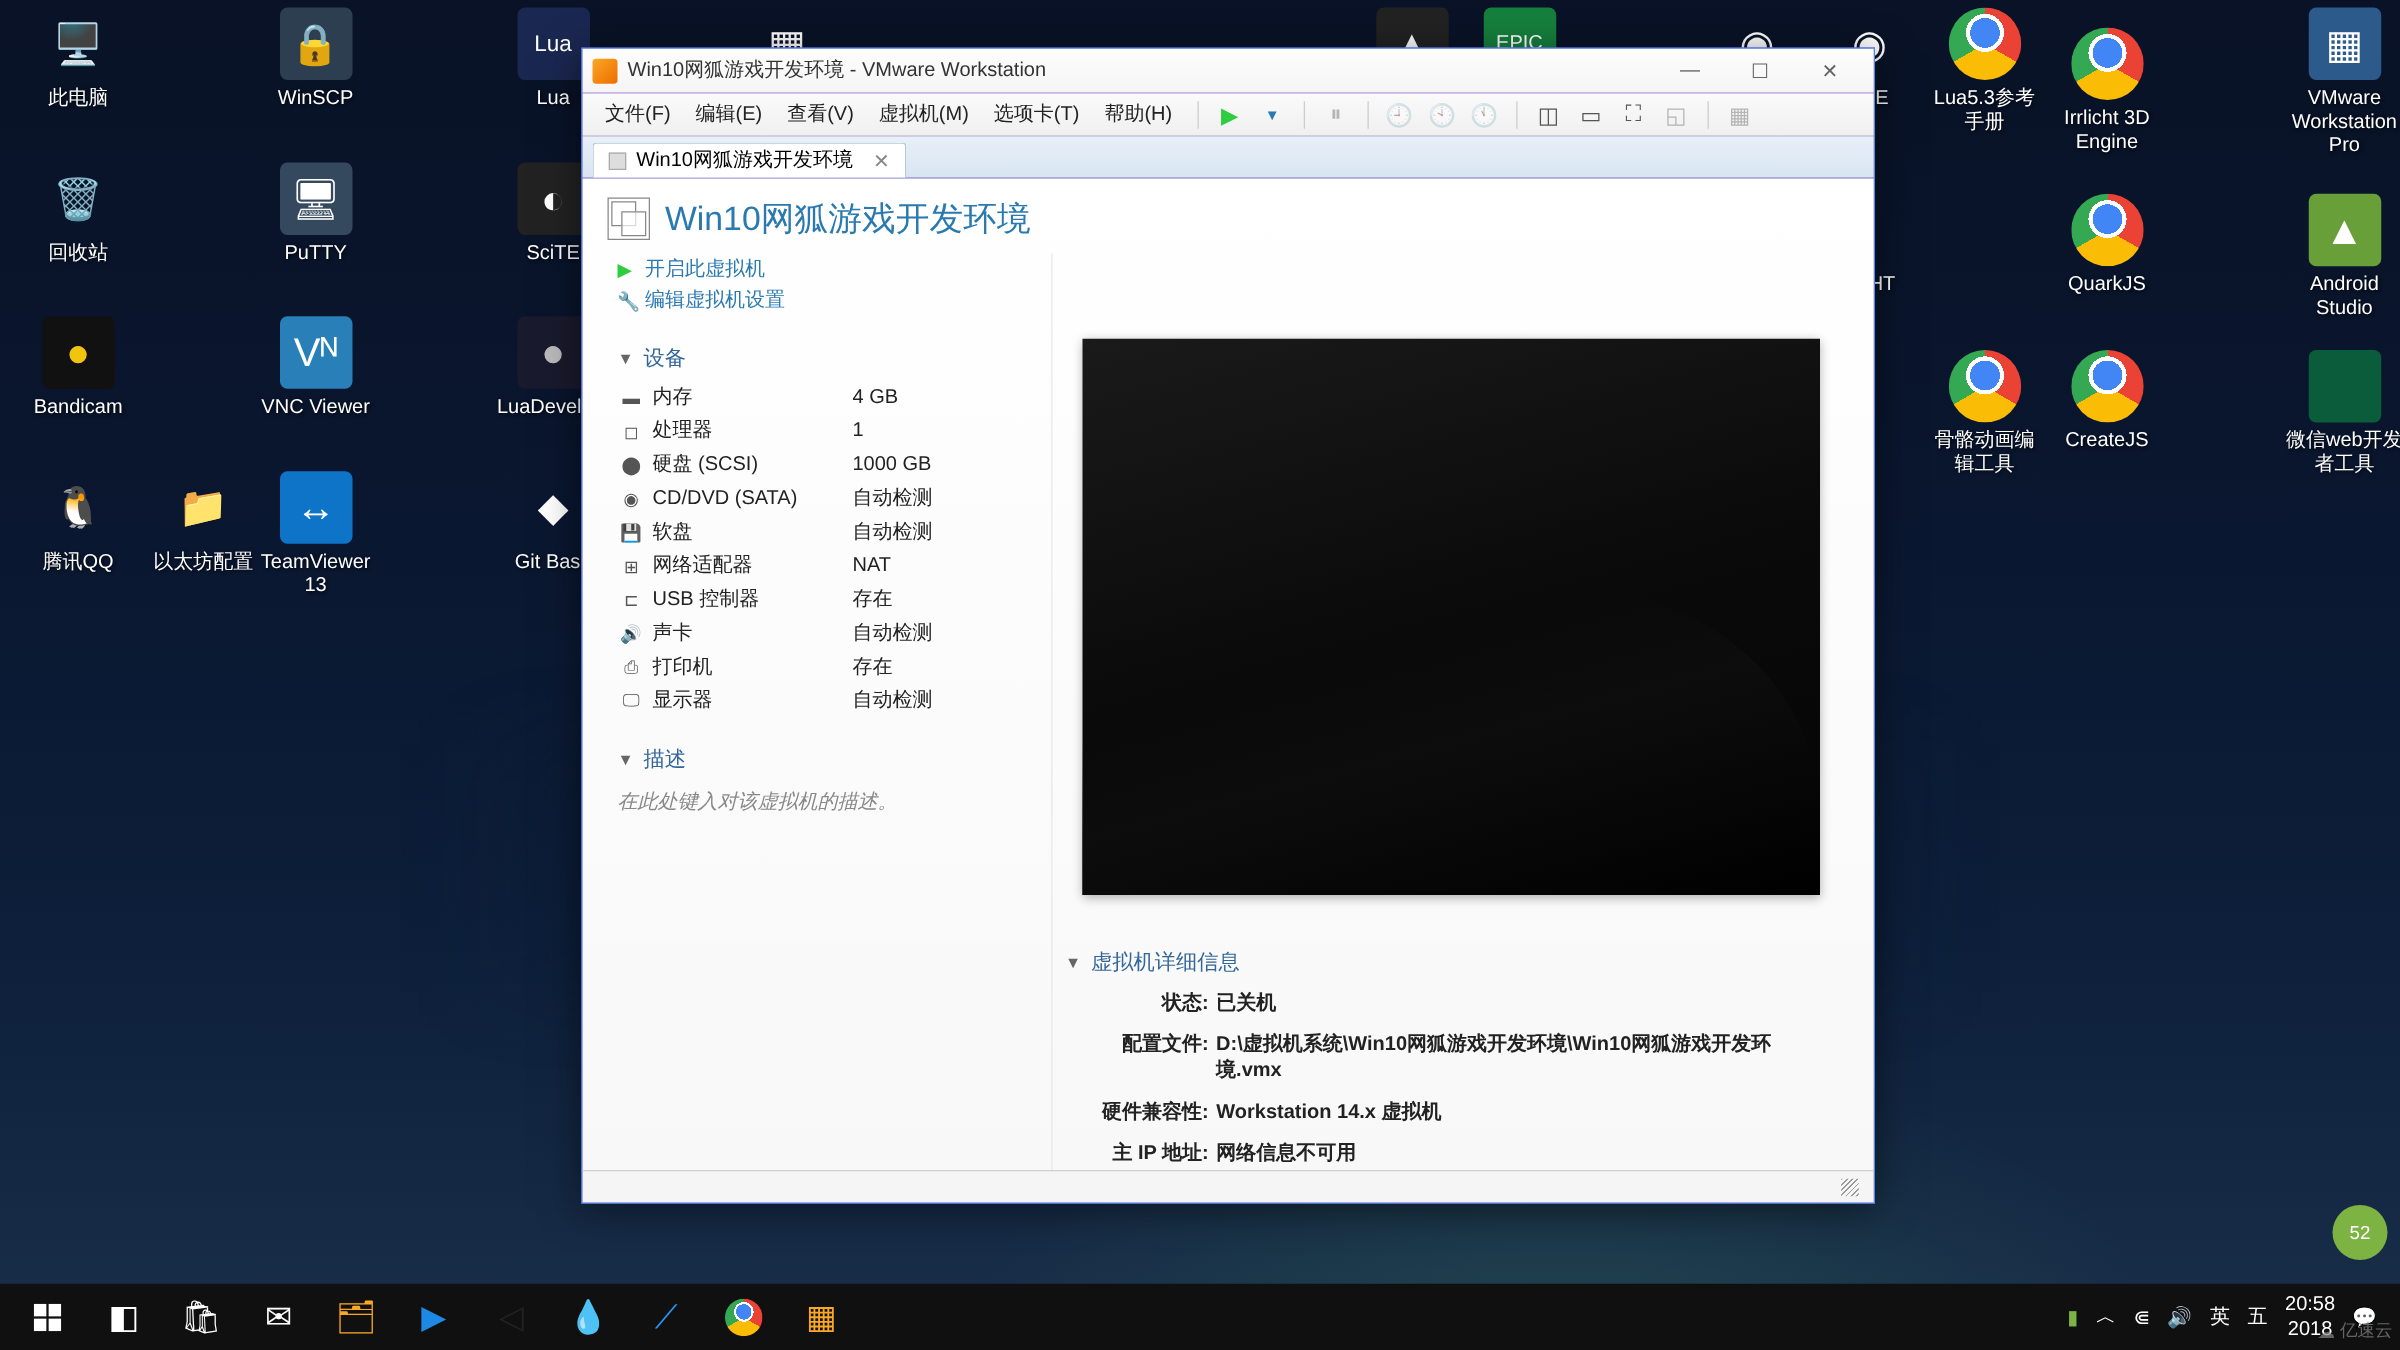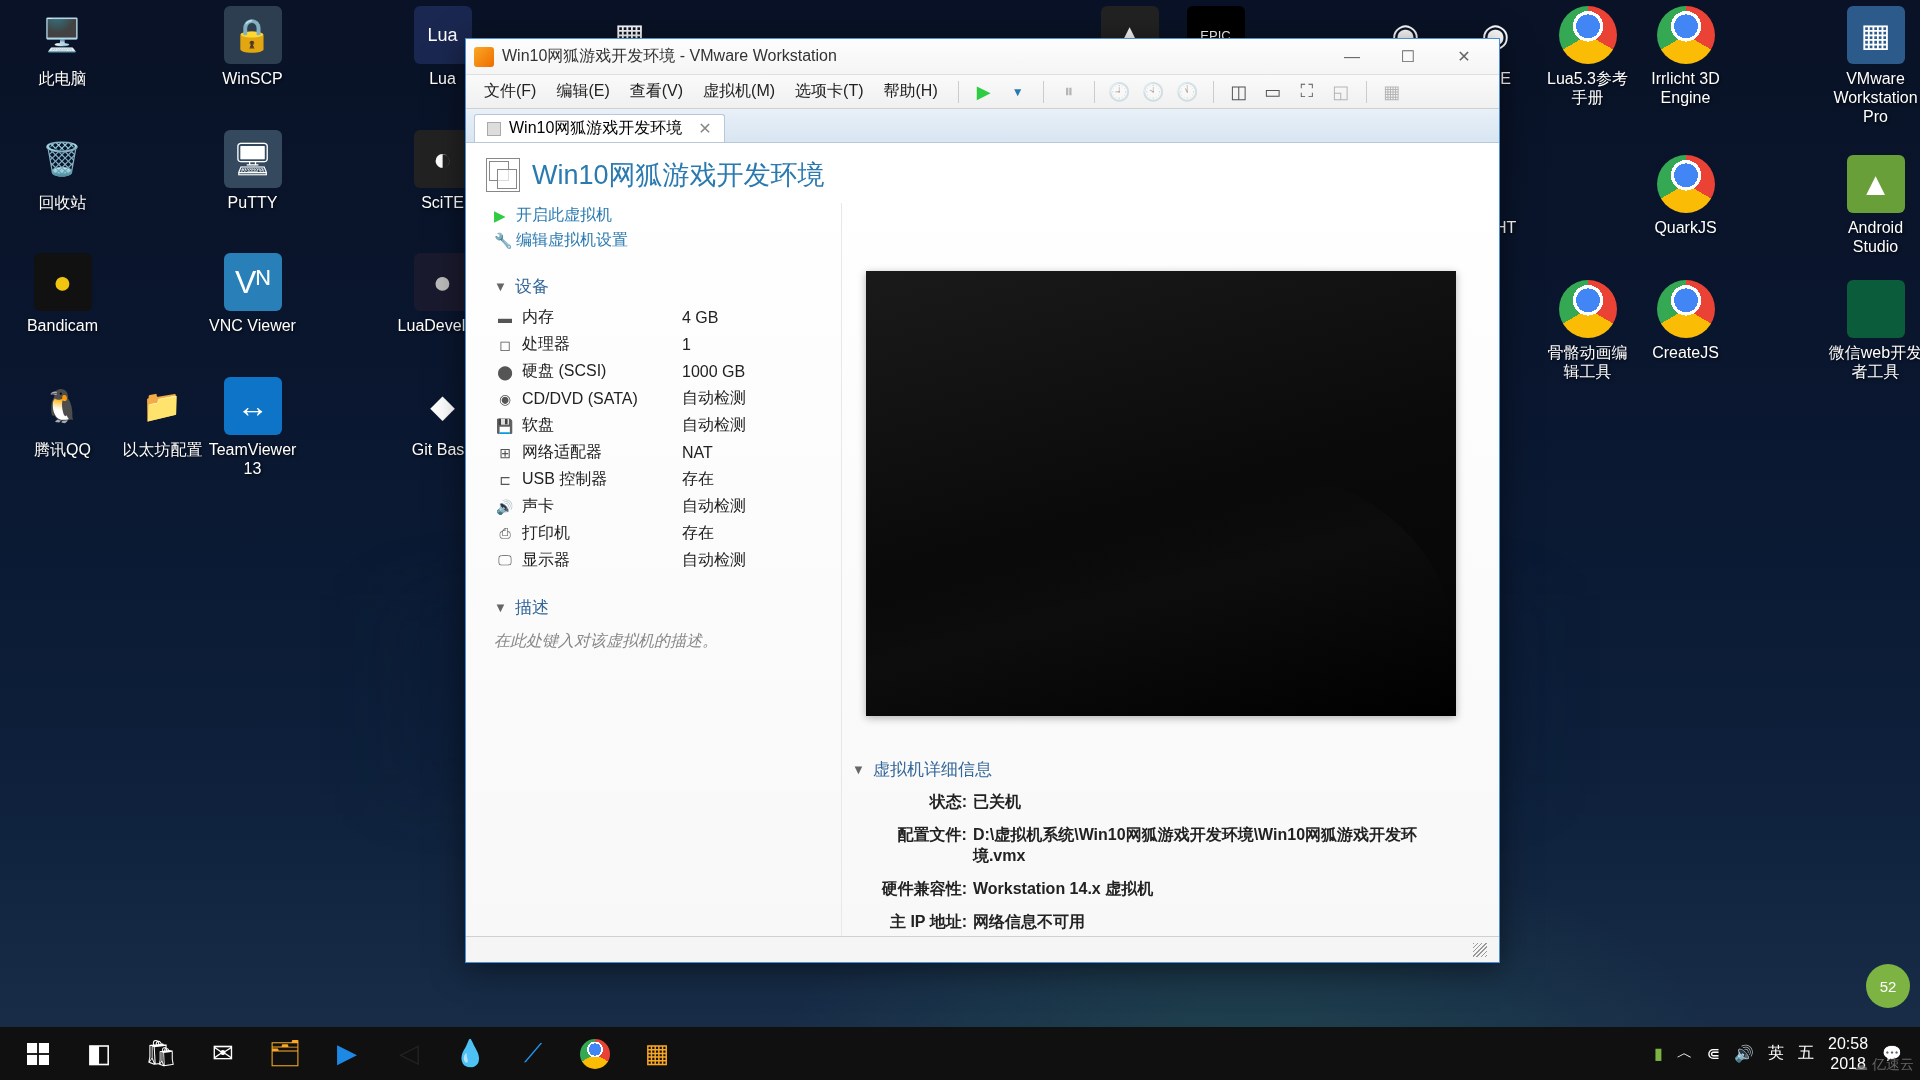--- a/index.html
+++ b/index.html
@@ -142,36 +142,36 @@
     </div>
     <div class="dicon" style="left: 582px; top: 6px;">
       <div class="i" style="background:transparent;">▦</div>
       <div class="lbl"></div>
     </div>
     <div class="dicon" style="left: 1082px; top: 6px;">
       <div class="i" style="background:#222;">▲</div>
       <div class="lbl"></div>
     </div>
     <div class="dicon" style="left: 1168px; top: 6px;">
-      <div class="i" style="background:#000000;font-size:13px;">EPIC</div>
+      <div class="i" style="background:#15803d;font-size:16px;">EPIC</div>
       <div class="lbl"></div>
     </div>
     <div class="dicon" style="left: 1358px; top: 6px;">
       <div class="i" style="background:transparent;">◉</div>
       <div class="lbl"></div>
     </div>
     <div class="dicon" style="left: 1448px; top: 6px;">
       <div class="i" style="background:transparent;">◉</div>
       <div class="lbl">|擎E</div>
     </div>
     <div class="dicon" style="left: 1540px; top: 6px;">
       <div class="i" style="background:transparent;background:radial-gradient(circle at 50% 35%, #4285f4 0 25%, #fff 25% 32%, transparent 32%), conic-gradient(#ea4335 0 120deg, #fbbc05 120deg 240deg, #34a853 240deg 360deg);border-radius:50%;"></div>
       <div class="lbl">Lua5.3参考手册</div>
     </div>
-    <div class="dicon" style="left: 1638px; top: 6px;">
+    <div class="dicon" style="left: 1638px; top: 22px;">
       <div class="i" style="background:transparent;background:radial-gradient(circle at 50% 35%, #4285f4 0 25%, #fff 25% 32%, transparent 32%), conic-gradient(#ea4335 0 120deg, #fbbc05 120deg 240deg, #34a853 240deg 360deg);border-radius:50%;"></div>
       <div class="lbl">Irrlicht 3D Engine</div>
     </div>
     <div class="dicon" style="left: 1828px; top: 6px;">
       <div class="i" style="background:#2c5a8a;">▦</div>
       <div class="lbl">VMware Workstation Pro</div>
     </div>
     <div class="dicon" style="left: 1448px; top: 155px;">
       <div class="i" style="background:transparent;"></div>
       <div class="lbl">|擎HT</div>

